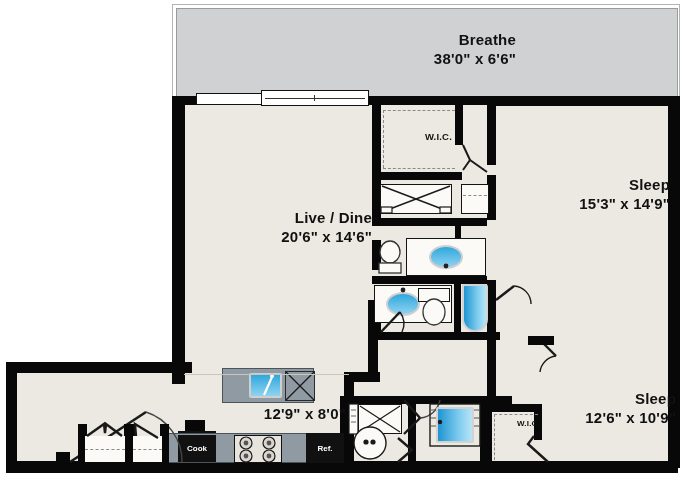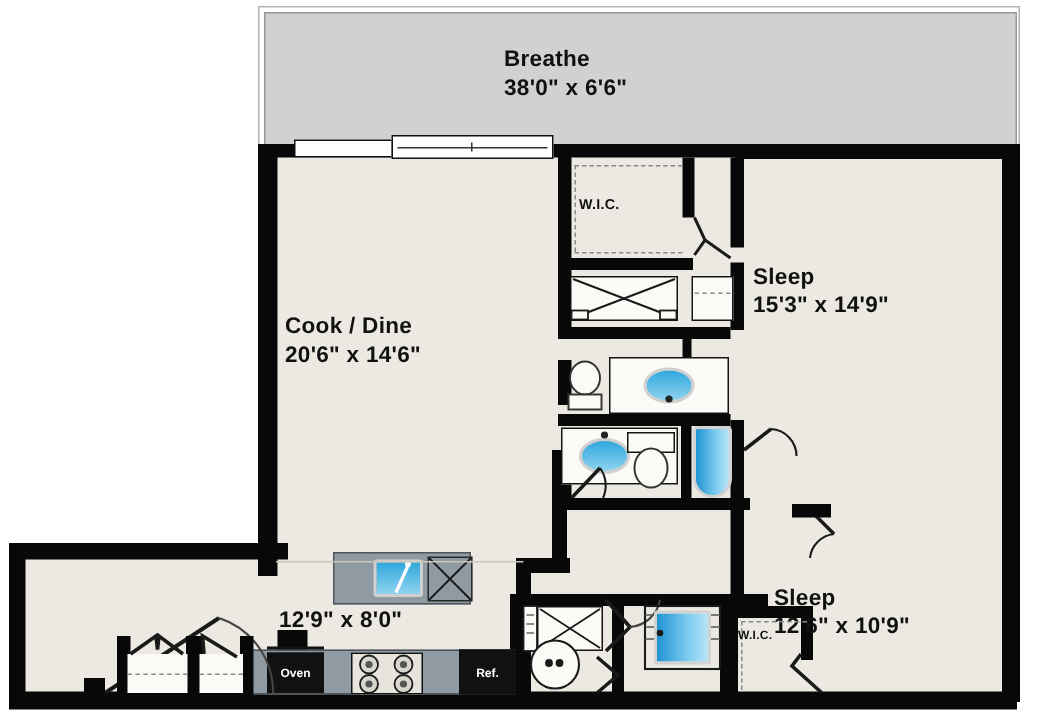--- a/index.html
+++ b/index.html
@@ -1,21 +1,21 @@
 <!DOCTYPE html>
 <html><head>
 <meta charset="utf-8">
 <style>
   html,body{margin:0;padding:0;background:#ffffff;}
   body{font-family:"Liberation Sans", sans-serif;}
   #plan{position:relative;width:693px;height:480px;background:#ffffff;overflow:hidden;}
   .wall{position:absolute;background:#080808;}
   .floor{position:absolute;background:#ebe9e1;}
   .balcony{position:absolute;background:#cfd1d2;border:1px solid #9a9a9a;}
-  .lbl{position:absolute;text-align:left;color:#111;font-weight:bold;line-height:1.28;letter-spacing:0.2px;}
+  .lbl{position:absolute;text-align:right;color:#111;font-weight:bold;line-height:1.28;letter-spacing:0.2px;}
   .lbl .nm{display:block;font-size:15px;}
   .lbl .dim{display:block;font-size:15px;}
   .lbl.sm .nm{font-size:9.5px;font-weight:bold;}
   .lbl.xs .nm{font-size:8px;font-weight:bold;}
   .thinline{position:absolute;background:#6d6d6d;}
   .shelf{position:absolute;border-top:1px dashed #8a8a8a;}
   .shelfv{position:absolute;border-left:1px dashed #8a8a8a;}
   .box{position:absolute;background:#fbfaf6;border:1.6px solid #141414;box-sizing:border-box;}
   .gbox{position:absolute;background:#8f9aa3;border:1px solid #4c545b;box-sizing:border-box;}
   .dkbox{position:absolute;background:#111;border:1px solid #111;box-sizing:border-box;color:#fff;}
@@ -96,21 +96,21 @@
   <div class="wall" style="left:344px;top:372px;width:36px;height:10px;"></div>
 
   <div class="wall" style="left:368px;top:300px;width:10px;height:80px;"></div>
 
   <div style="position:absolute;left:196px;top:93px;width:66px;height:12px;background:#ffffff;border:1px solid #111;box-sizing:border-box;"></div>
   <div style="position:absolute;left:261px;top:90px;width:108px;height:16px;background:#ffffff;border:1.6px solid #111;box-sizing:border-box;"></div>
   <div class="thinline" style="left:265px;top:98px;width:100px;height:1px;background:#333;"></div>
   <div class="thinline" style="left:314px;top:95px;width:1px;height:6px;background:#333;"></div>
 
   <div class="lbl" style="left:190px;top:208px;width:182px;">
-    <span class="nm">Cook / Dine</span>
+    <span class="nm">Live / Dine</span>
     <span class="dim">20'6" x 14'6"</span>
   </div>
 
   <div class="lbl" style="left:502px;top:175px;width:168px;">
     <span class="nm">Sleep</span>
     <span class="dim">15'3" x 14'9"</span>
   </div>
 
   <div class="lbl" style="left:516px;top:389px;width:160px;">
     <span class="nm">Sleep</span>
@@ -187,21 +187,21 @@
     <circle cx="272" cy="376" r="2" fill="#ffffff"></circle>
   </svg>
   <div style="position:absolute;left:285px;top:371px;width:30px;height:30px;background:#8f9aa3;border:1.4px solid #2a2a2a;box-sizing:border-box;"></div>
   <svg width="693" height="480">
     <line x1="286" y1="372" x2="314" y2="400" stroke="#1a1a1a" stroke-width="1.3"></line>
     <line x1="314" y1="372" x2="286" y2="400" stroke="#1a1a1a" stroke-width="1.3"></line>
   </svg>
 
   <div class="gbox" style="left:166px;top:433px;width:178px;height:30px;"></div>
   <div class="dkbox" style="left:178px;top:435px;width:38px;height:27px;">
-    <span style="margin-top:8px;">Oven</span>
+    <span style="margin-top:8px;">Cook</span>
   </div>
   <div class="thinline" style="left:178px;top:431px;width:38px;height:2px;background:#111;"></div>
 
   <div style="position:absolute;left:234px;top:435px;width:48px;height:28px;background:#e6e4dd;border:1.4px solid #111;box-sizing:border-box;"></div>
   <svg width="693" height="480">
     <circle cx="246" cy="443" r="6" fill="#d8d6cf" stroke="#1a1a1a" stroke-width="1.2"></circle>
     <circle cx="246" cy="443" r="2.4" fill="#555"></circle>
     <circle cx="269" cy="443" r="6" fill="#d8d6cf" stroke="#1a1a1a" stroke-width="1.2"></circle>
     <circle cx="269" cy="443" r="2.4" fill="#555"></circle>
     <circle cx="246" cy="456" r="6" fill="#d8d6cf" stroke="#1a1a1a" stroke-width="1.2"></circle>

